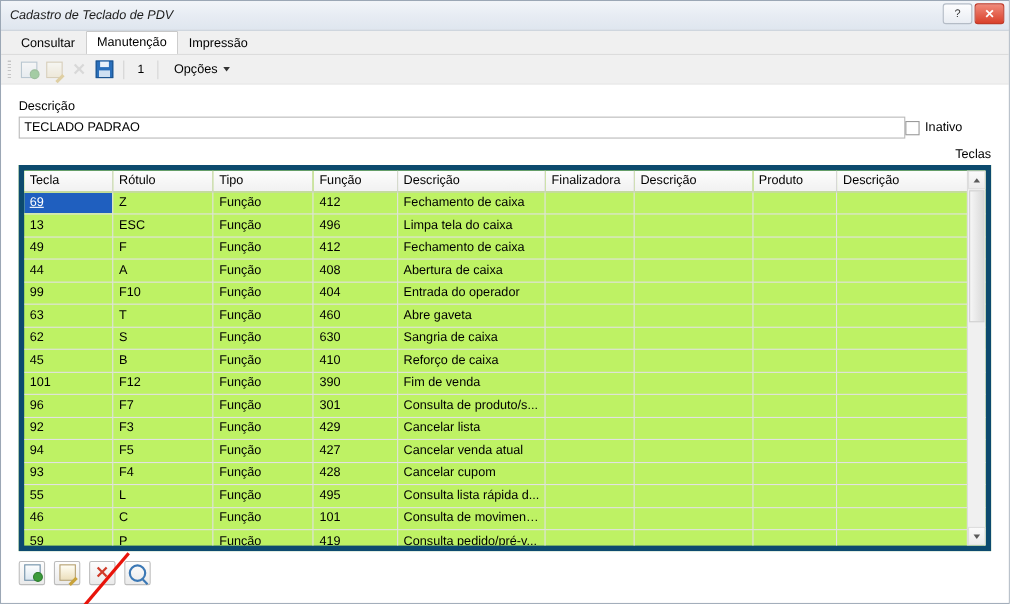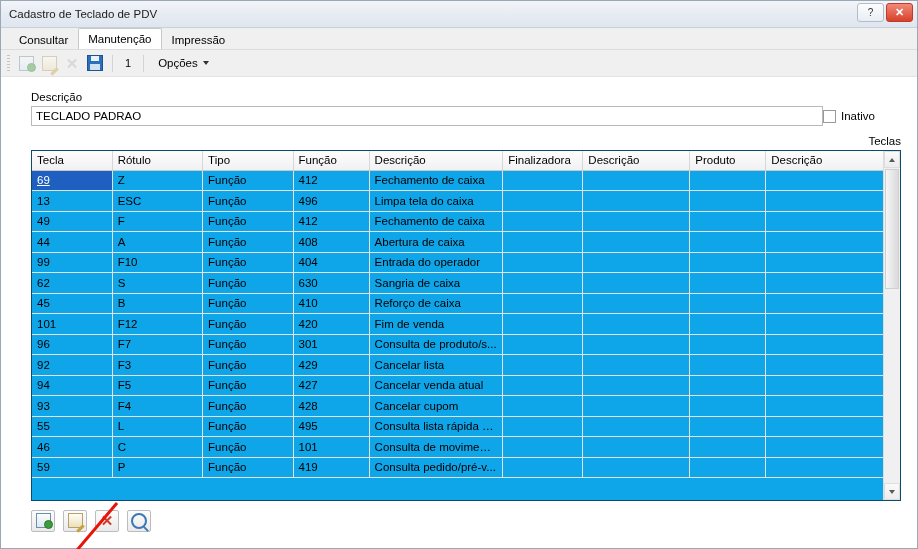--- a/index.html
+++ b/index.html
@@ -34,20 +34,21 @@
     border-bottom: 1px solid #c8d0da;
     display: flex;
     align-items: center;
     padding-left: 8px;
     box-sizing: border-box;
     position: relative;
   }
   .titlebar .title {
     font-size: 11.5px;
     color: #1b1b1b;
+    font-style: italic;
   }
   .win-buttons {
     position: absolute;
     right: 4px;
     top: 2px;
     display: flex;
     gap: 2px;
   }
   .win-btn {
     width: 27px;
@@ -159,21 +160,21 @@
   .ic-save:after{content:"";position:absolute;left:2px;bottom:0;width:10px;height:6px;background:#cfe0f2;}
   .ic-find { width:12px;height:12px;border:2px solid #3b78b5;border-radius:50%;position:relative;}
   .ic-find:after{content:"";position:absolute;right:-4px;bottom:-3px;width:6px;height:2px;background:#3b78b5;transform:rotate(45deg);}
 
   .disabled { opacity: 0.42; }
 
   
   .content {
     flex: 1;
     background: #ffffff;
-    padding: 10px 16px 0 30px;
+    padding: 10px 16px 0 16px;
     box-sizing: border-box;
     position: relative;
   }
 
   .group {
     position: relative;
     margin-top: 4px;
   }
   .group-label {
     font-size: 11.5px;
@@ -212,22 +213,22 @@
     box-sizing: border-box;
   }
 
   .keys-label {
     margin-top: 9px;
     text-align: right;
   }
 
   
   .grid-wrap {
-    border: 1px solid #0c4a6e;
-    background: #0ea5e9;
+    border: 5px solid #0c4a6e;
+    background: #bef264;
     height: 351px;
     box-sizing: border-box;
     display: flex;
     flex-direction: column;
     overflow: hidden;
     position: relative;
   }
   table.grid {
     border-collapse: collapse;
     table-layout: fixed;
@@ -463,20 +464,31 @@
               <td>F10</td>
               <td>Função</td>
               <td>404</td>
               <td>Entrada do operador</td>
               <td></td>
               <td></td>
               <td></td>
               <td></td>
             </tr>
             <tr>
+              <td>63</td>
+              <td>T</td>
+              <td>Função</td>
+              <td>460</td>
+              <td>Abre gaveta</td>
+              <td></td>
+              <td></td>
+              <td></td>
+              <td></td>
+            </tr>
+            <tr>
               <td>62</td>
               <td>S</td>
               <td>Função</td>
               <td>630</td>
               <td>Sangria de caixa</td>
               <td></td>
               <td></td>
               <td></td>
               <td></td>
             </tr>
@@ -488,21 +500,21 @@
               <td>Reforço de caixa</td>
               <td></td>
               <td></td>
               <td></td>
               <td></td>
             </tr>
             <tr>
               <td>101</td>
               <td>F12</td>
               <td>Função</td>
-              <td>420</td>
+              <td>390</td>
               <td>Fim de venda</td>
               <td></td>
               <td></td>
               <td></td>
               <td></td>
             </tr>
             <tr>
               <td>96</td>
               <td>F7</td>
               <td>Função</td>

